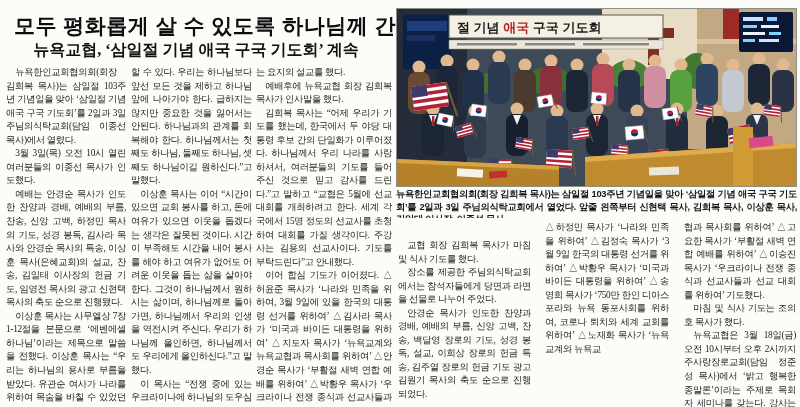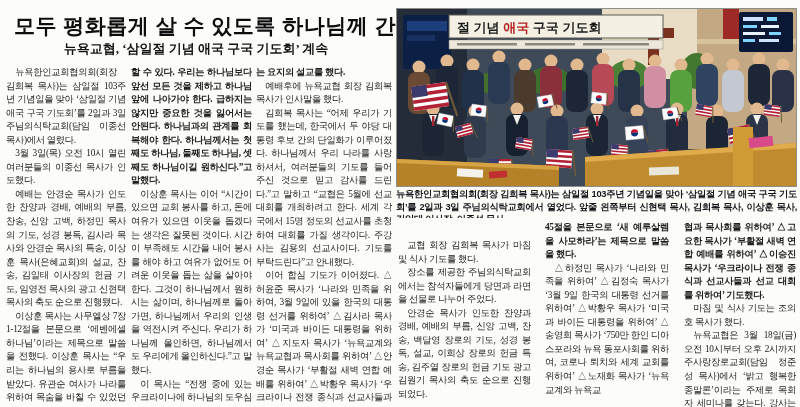--- a/index.html
+++ b/index.html
@@ -10,29 +10,29 @@
   }
   .headline{
     position:absolute;left:2px;top:0px;width:450px;margin:12px;
     font-family:"Liberation Sans", sans-serif;
     font-size:21px;font-weight:bold;letter-spacing:0.5px;color:#0d0d0d;
     white-space:nowrap;
   }
   .subheadline{
     position:absolute;left:0px;top:40px;width:392px;margin:0;
     text-align:center;font-family:"Liberation Serif", serif;
-    font-size:13px;font-weight:bold;color:#111;white-space:nowrap;
+    font-size:16px;font-weight:bold;color:#111;white-space:nowrap;
   }
   .col{
     position:absolute;overflow:hidden;
     font-size:9.3px;line-height:13.55px;letter-spacing:-0.3px;
     text-align:justify;color:#20201e;
   }
   .col p{margin:0;text-indent:1em;}
-  .col.cont p:first-child{text-indent:0;font-weight:bold;}
+  .col.cont p:first-child{text-indent:0;}
   .c1{left:6px;  top:66px; width:120px;height:341px;}
   .c2{left:131px;top:66px; width:121px;height:341px;}
   .c3{left:256px;top:66px; width:136px;height:341px;}
   .c4{left:398px;top:239px;width:133px;height:186px;}
   .c5{left:545px;top:221px;width:124px;height:186px;}
   .c6{left:684px;top:221px;width:112px;height:186px;}
   .photo{
     position:absolute;left:396px;top:8px;width:399px;height:177px;
     border:1px solid #8f8f8a;box-sizing:content-box;background:#0ea5e9;
   }
@@ -68,21 +68,20 @@
       <p>예배후에 뉴욕교협 회장 김희복 목사가 인사말을 했다.</p>
       <p>김희복 목사는 “어제 우리가 기도를 했는데, 한국에서 두 야당 대통령 후보 간의 단일화가 이루어졌다. 하나님께서 우리 나라를 사랑하셔서, 여러분들의 기도를 들어 주신 것으로 믿고 감사를 드린다.”고 말하고 “교협은 5월에 선교 대회를 개최하려고 한다. 세계 각국에서 15명 정도의 선교사를 초청하여 대회를 가질 생각이다. 주강사는 김용의 선교사이다. 기도를 부탁드린다”고 안내했다.</p>
       <p>이어 합심 기도가 이어졌다. △허윤준 목사가 ‘나라와 민족을 위하여, 3월 9일에 있을 한국의 대통령 선거를 위하여’ △김사라 목사가 ‘미국과 바이든 대통령을 위하여’ △지도자 목사가 ‘뉴욕교계와 뉴욕교협과 목사회를 위하여’ △안경순 목사가 ‘부활절 새벽 연합 예배를 위하여’ △박황우 목사가 ‘우크라이나 전쟁 종식과 선교사들과 선교 대회’를 위하여 기도했다.</p>
     </div>
   <div class="col c4">
       <p>교협 회장 김희복 목사가 마침 및 식사 기도를 했다.</p>
       <p>장소를 제공한 주님의식탁교회에서는 참석자들에게 당면과 라면을 선물로 나누어 주었다.</p>
       <p>안경순 목사가 인도한 찬양과 경배, 예배의 부름, 신앙 고백, 찬송, 백달영 장로의 기도, 성경 봉독, 설교, 이희상 장로의 헌금 특송, 김주열 장로의 헌금 기도 광고 김원기 목사의 축도 순으로 진행되었다.</p>
     </div>
   <div class="col c5 cont">
-      <p>45절을 본문으로 ‘새 예루살렘을 사모하라’는 제목으로 말씀을 했다.</p>
       <p>△하정민 목사가 ‘나라와 민족을 위하여’ △김정숙 목사가 ‘3월 9일 한국의 대통령 선거를 위하여’ △박황우 목사가 ‘미국과 바이든 대통령을 위하여’ △송영희 목사가 ‘750만 한인 디아스포라와 뉴욕 동포사회를 위하여, 코로나 퇴치와 세계 교회를 위하여’ △노재화 목사가 ‘뉴욕 교계와 뉴욕교</p>
     </div>
   <div class="col c6 cont">
     <div>
         <p>협과 목사회를 위하여’ △고요한 목사가 ‘부활절 새벽 연합 예배를 위하여’ △이승진 목사가 ‘우크라이나 전쟁 종식과 선교사들과 선교 대회를 위하여’ 기도했다.</p>
         <p>마침 및 식사 기도는 조의호 목사가 했다.</p>
         <p>뉴욕교협은 3월 18일(금) 오전 10시부터 오후 2시까지 주사랑장로교회(담임 정준성 목사)에서 ‘밝고 행복한 종말론’이라는 주제로 목회자 세미나를 갖는다. 강사는 정성욱 박사(덴버신학교 조직신학 교수)이다.</p>
       </div>
 
   </div>

